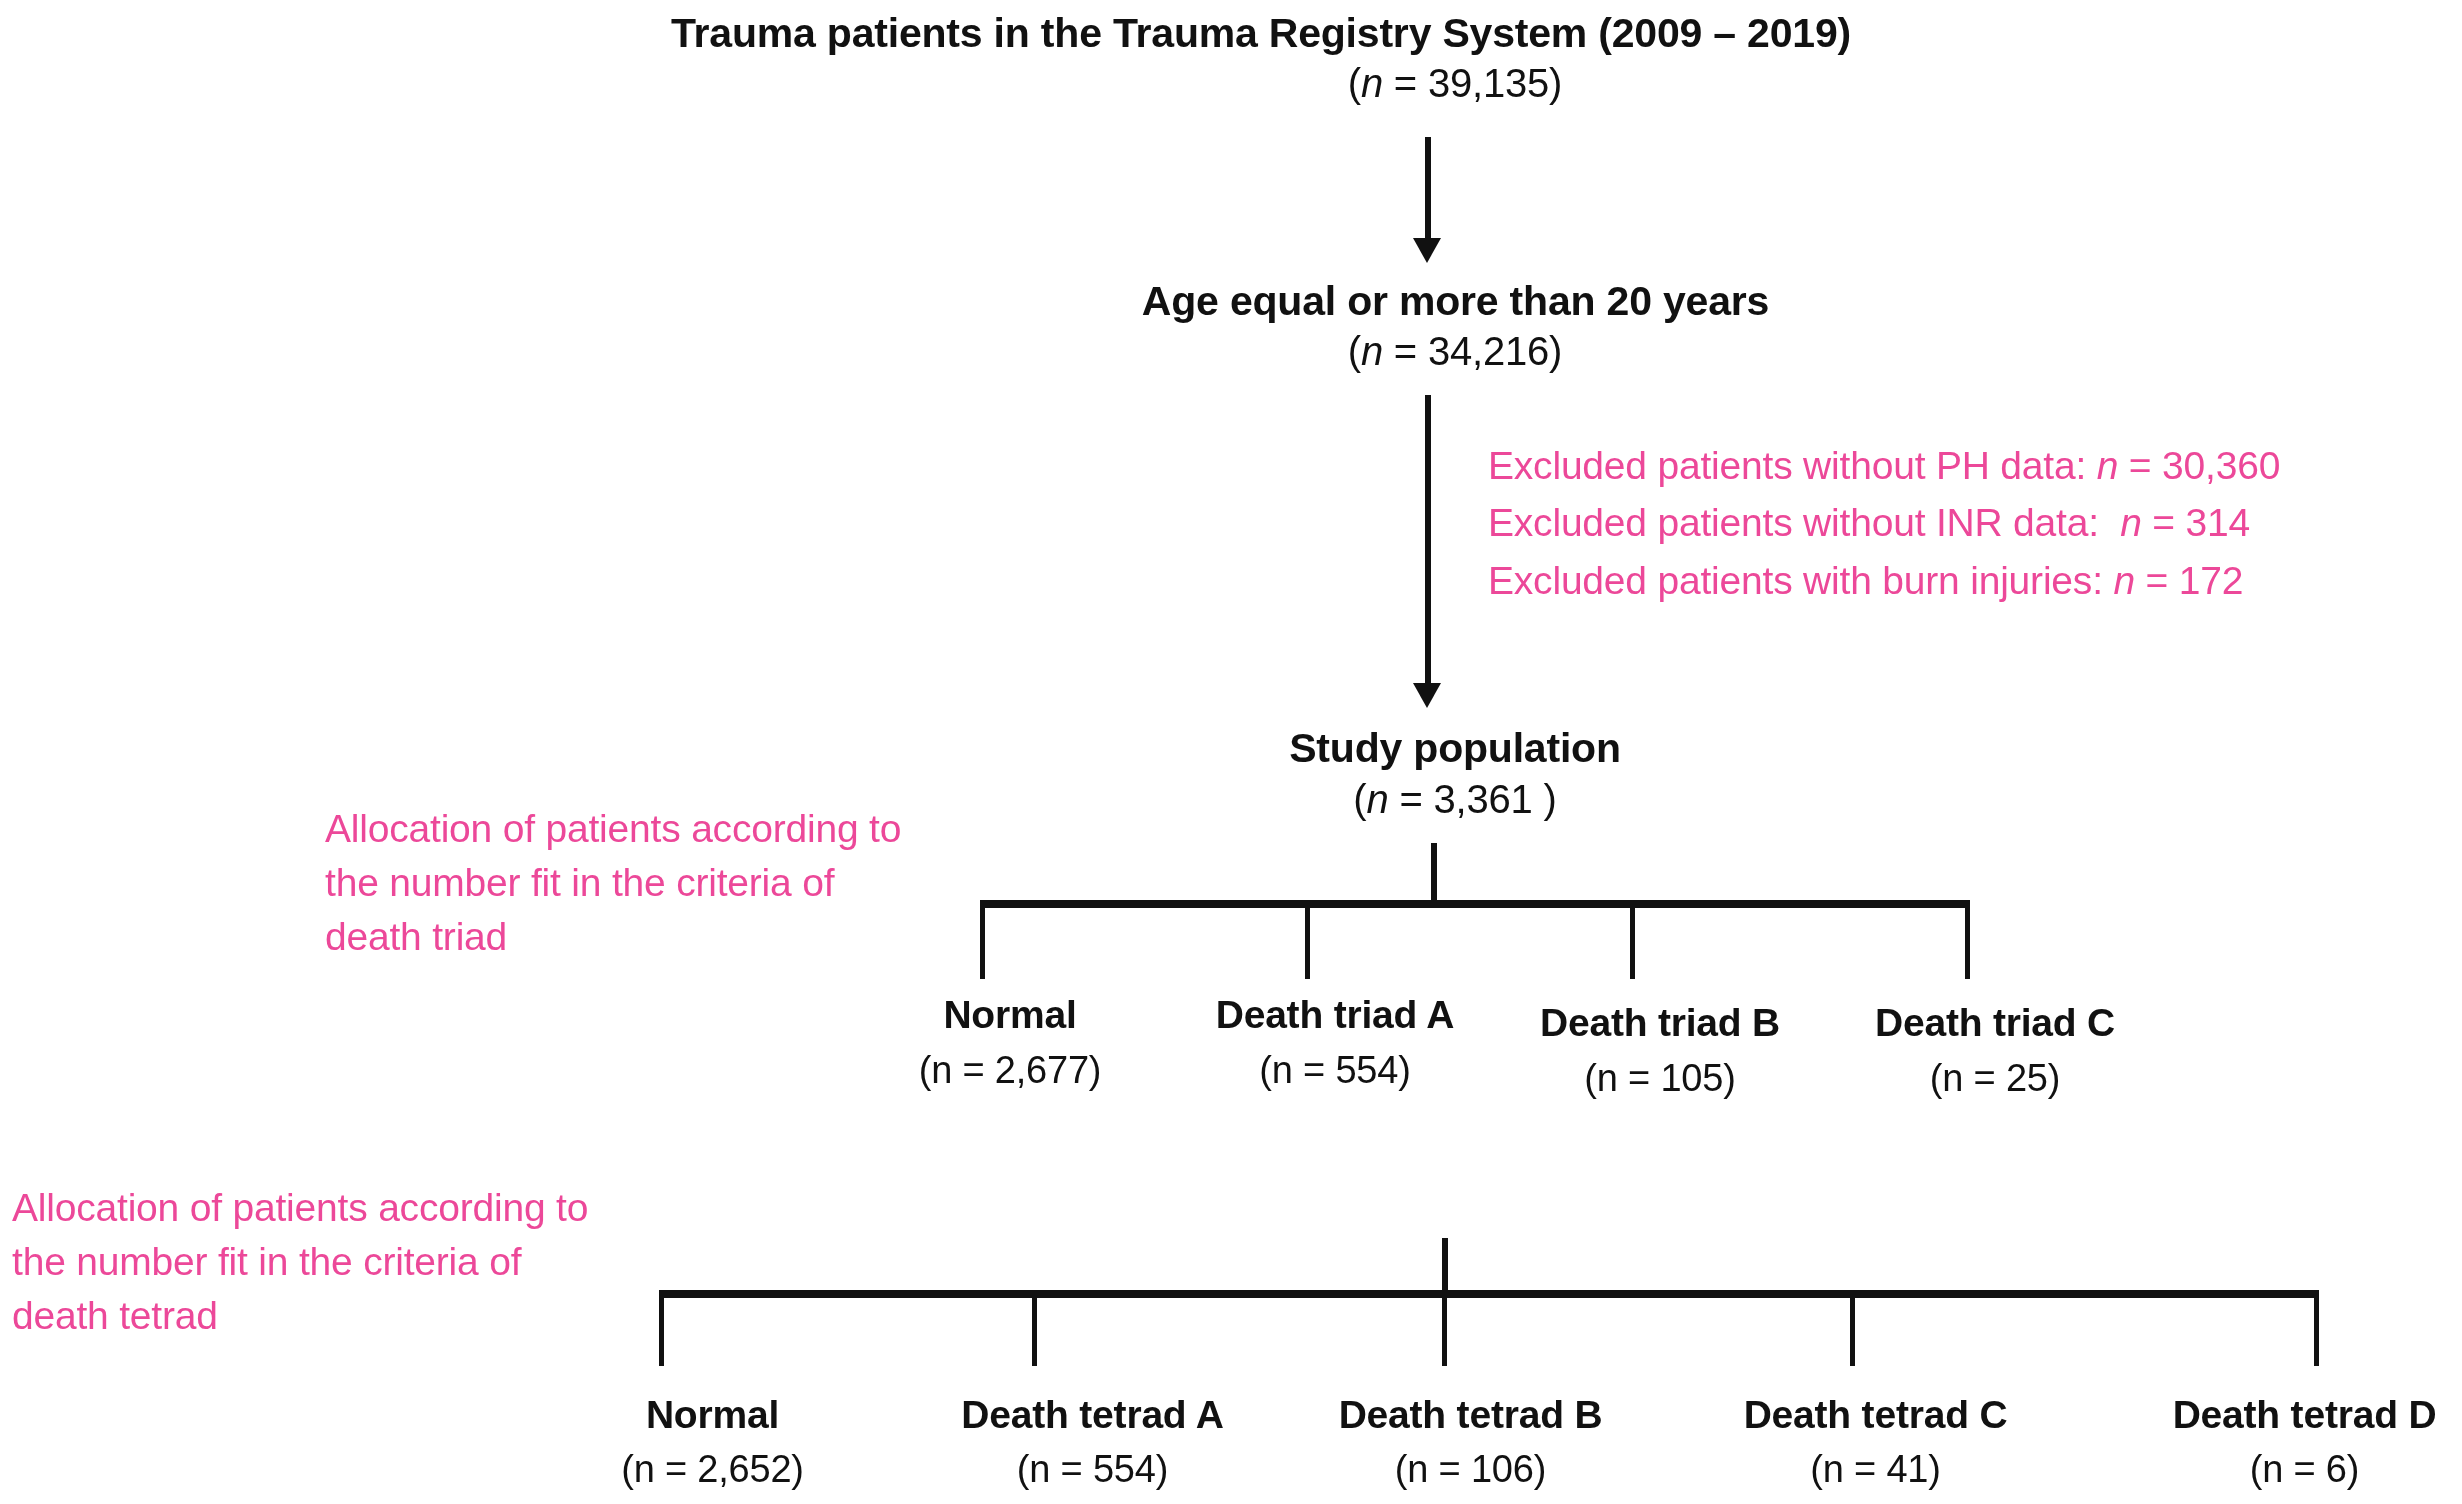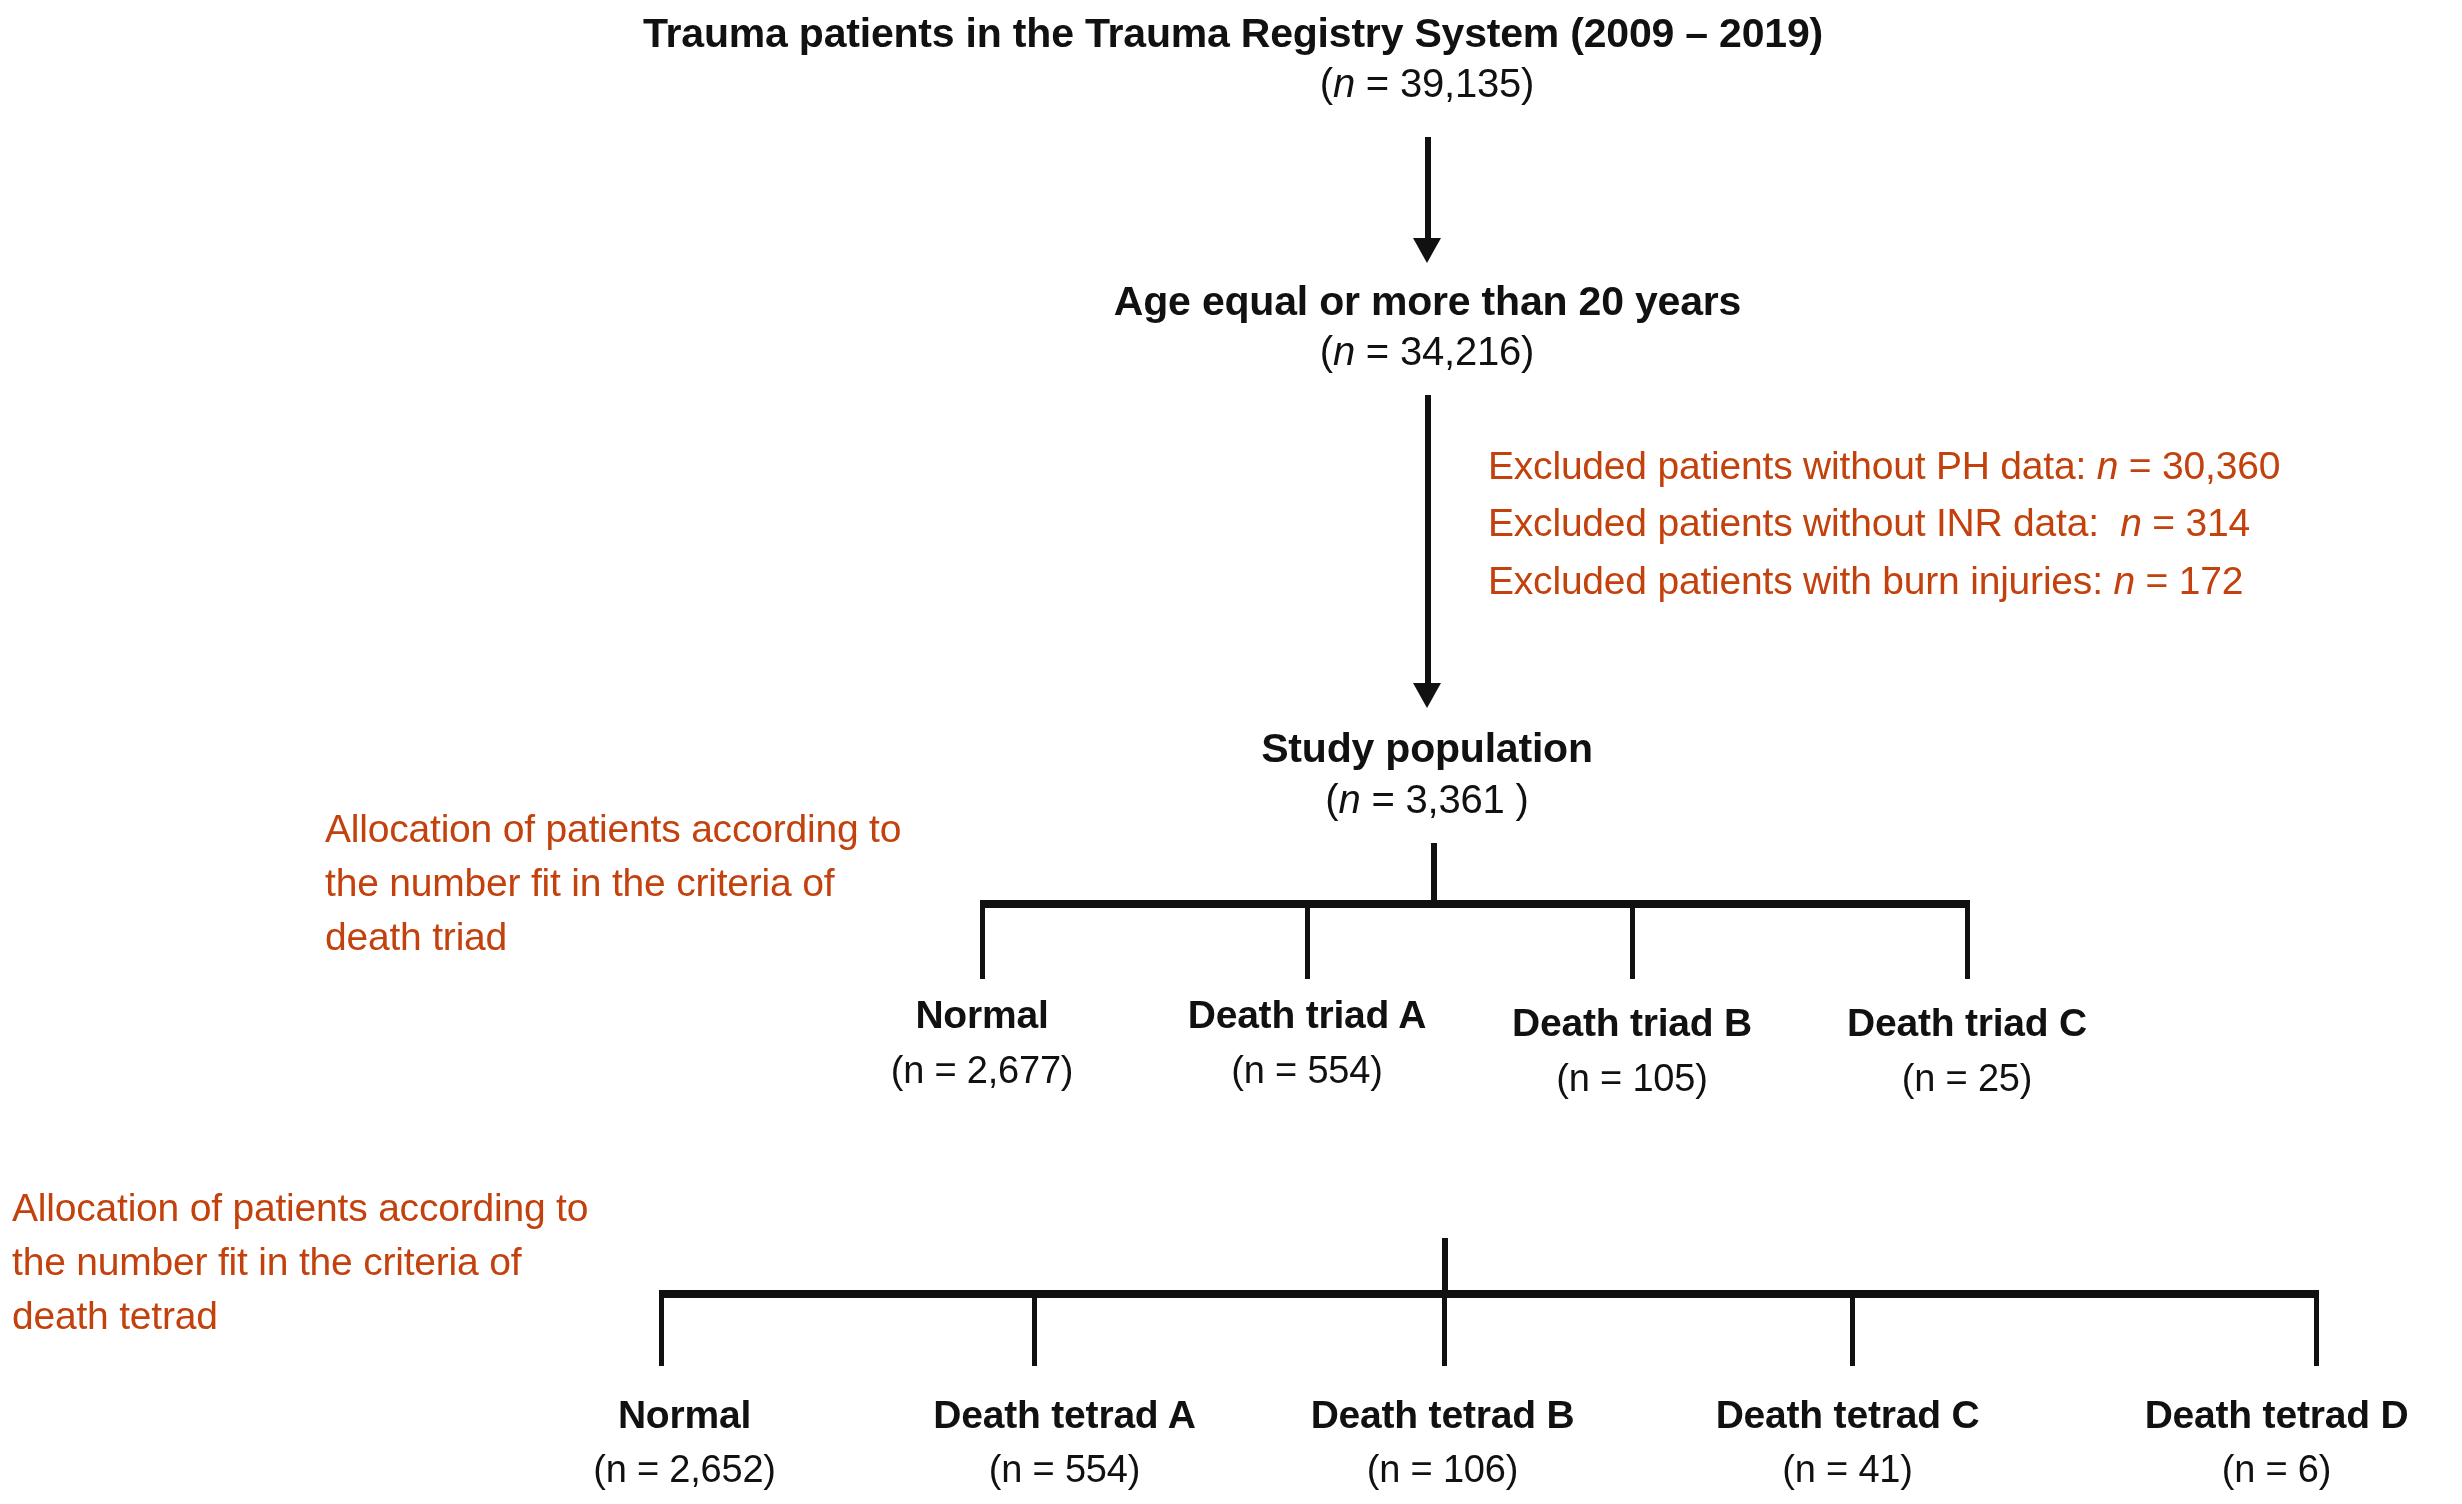--- a/index.html
+++ b/index.html
@@ -16,32 +16,33 @@
     width: 2462px;
     height: 1504px;
     background: #ffffff;
     overflow: hidden;
   }
 
   
   .tx {
     position: absolute;
     white-space: pre;
-    color: #c2410c;
+    color: #ec4899;
     line-height: 1.30;
     letter-spacing: -0.2px;
     text-align: right;
   }
   .ctr {
     position: absolute;
     text-align: center;
     white-space: pre;
     color: #111111;
     line-height: 1.30;
     letter-spacing: -0.2px;
+    margin-left: 28px;
   }
   .bold   { font-weight: bold; }
   .ital   { font-style: italic; }
 
   .t-title  { font-size: 41px; font-weight: bold; }
   .t-n      { font-size: 40px; font-weight: normal; }
   .t-node   { font-size: 41px; font-weight: bold; }
   .t-excl   { font-size: 39px; font-weight: normal; }
   .t-alloc  { font-size: 39px; font-weight: normal; }
   .t-grp    { font-size: 39px; font-weight: bold; }

